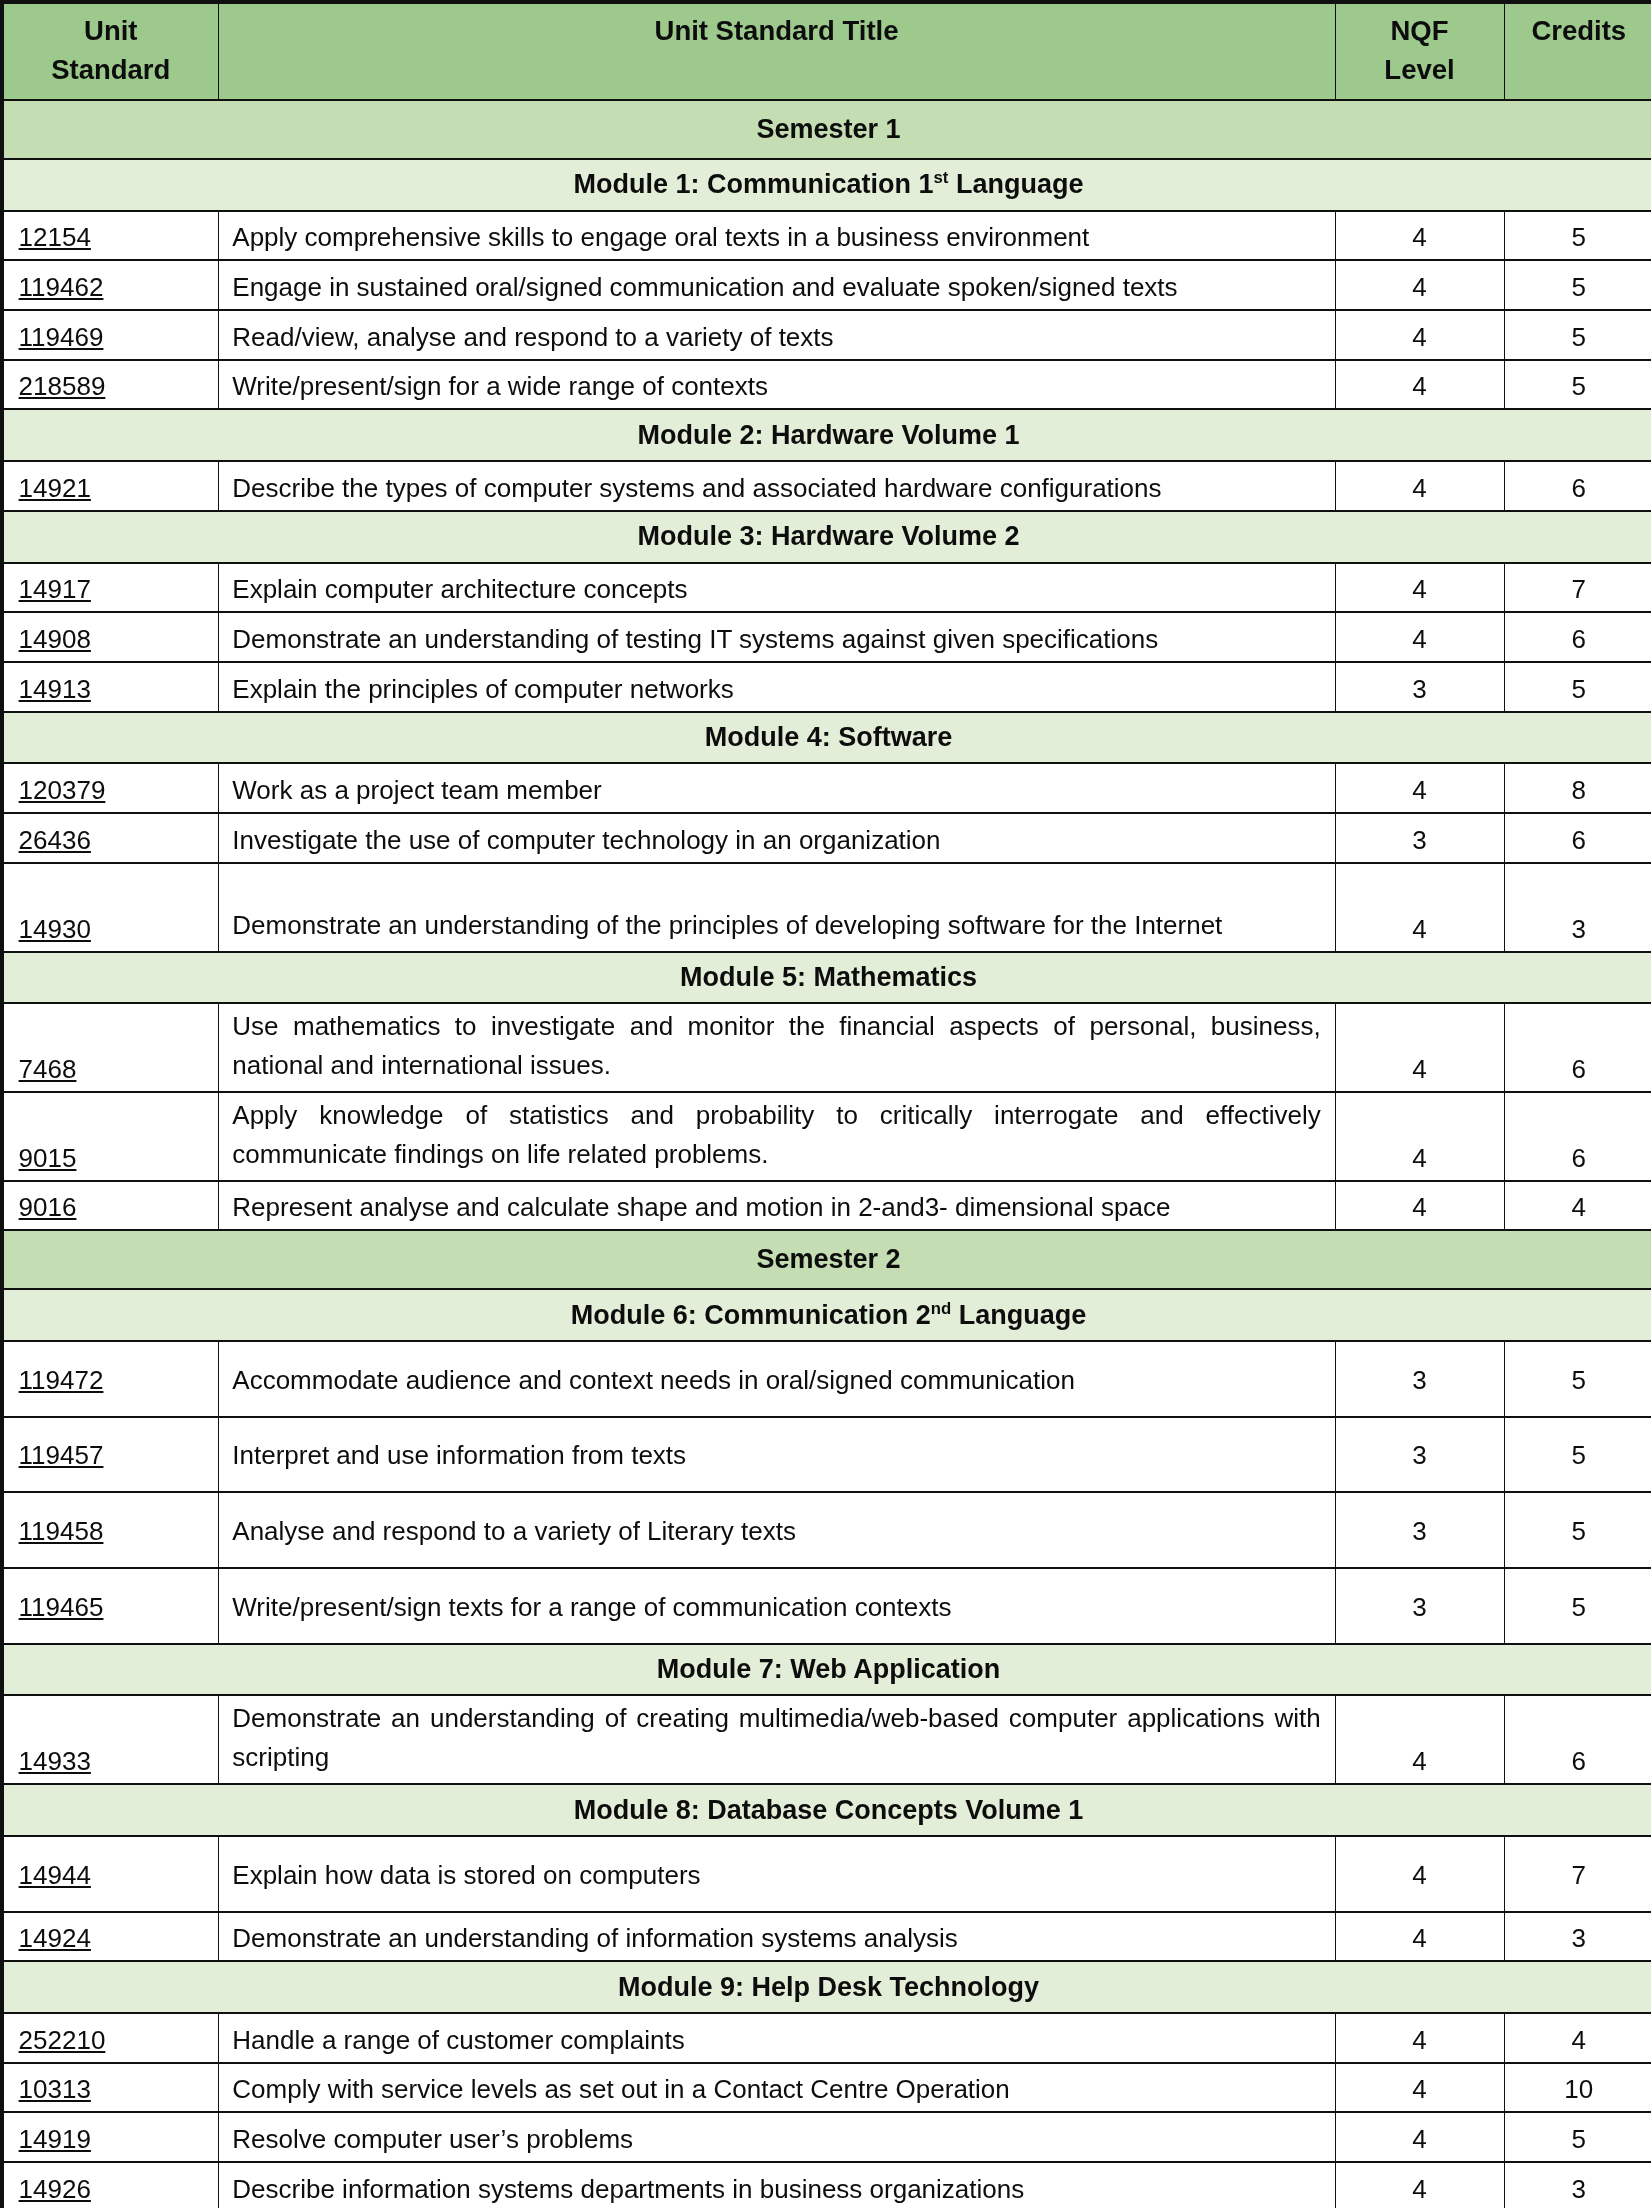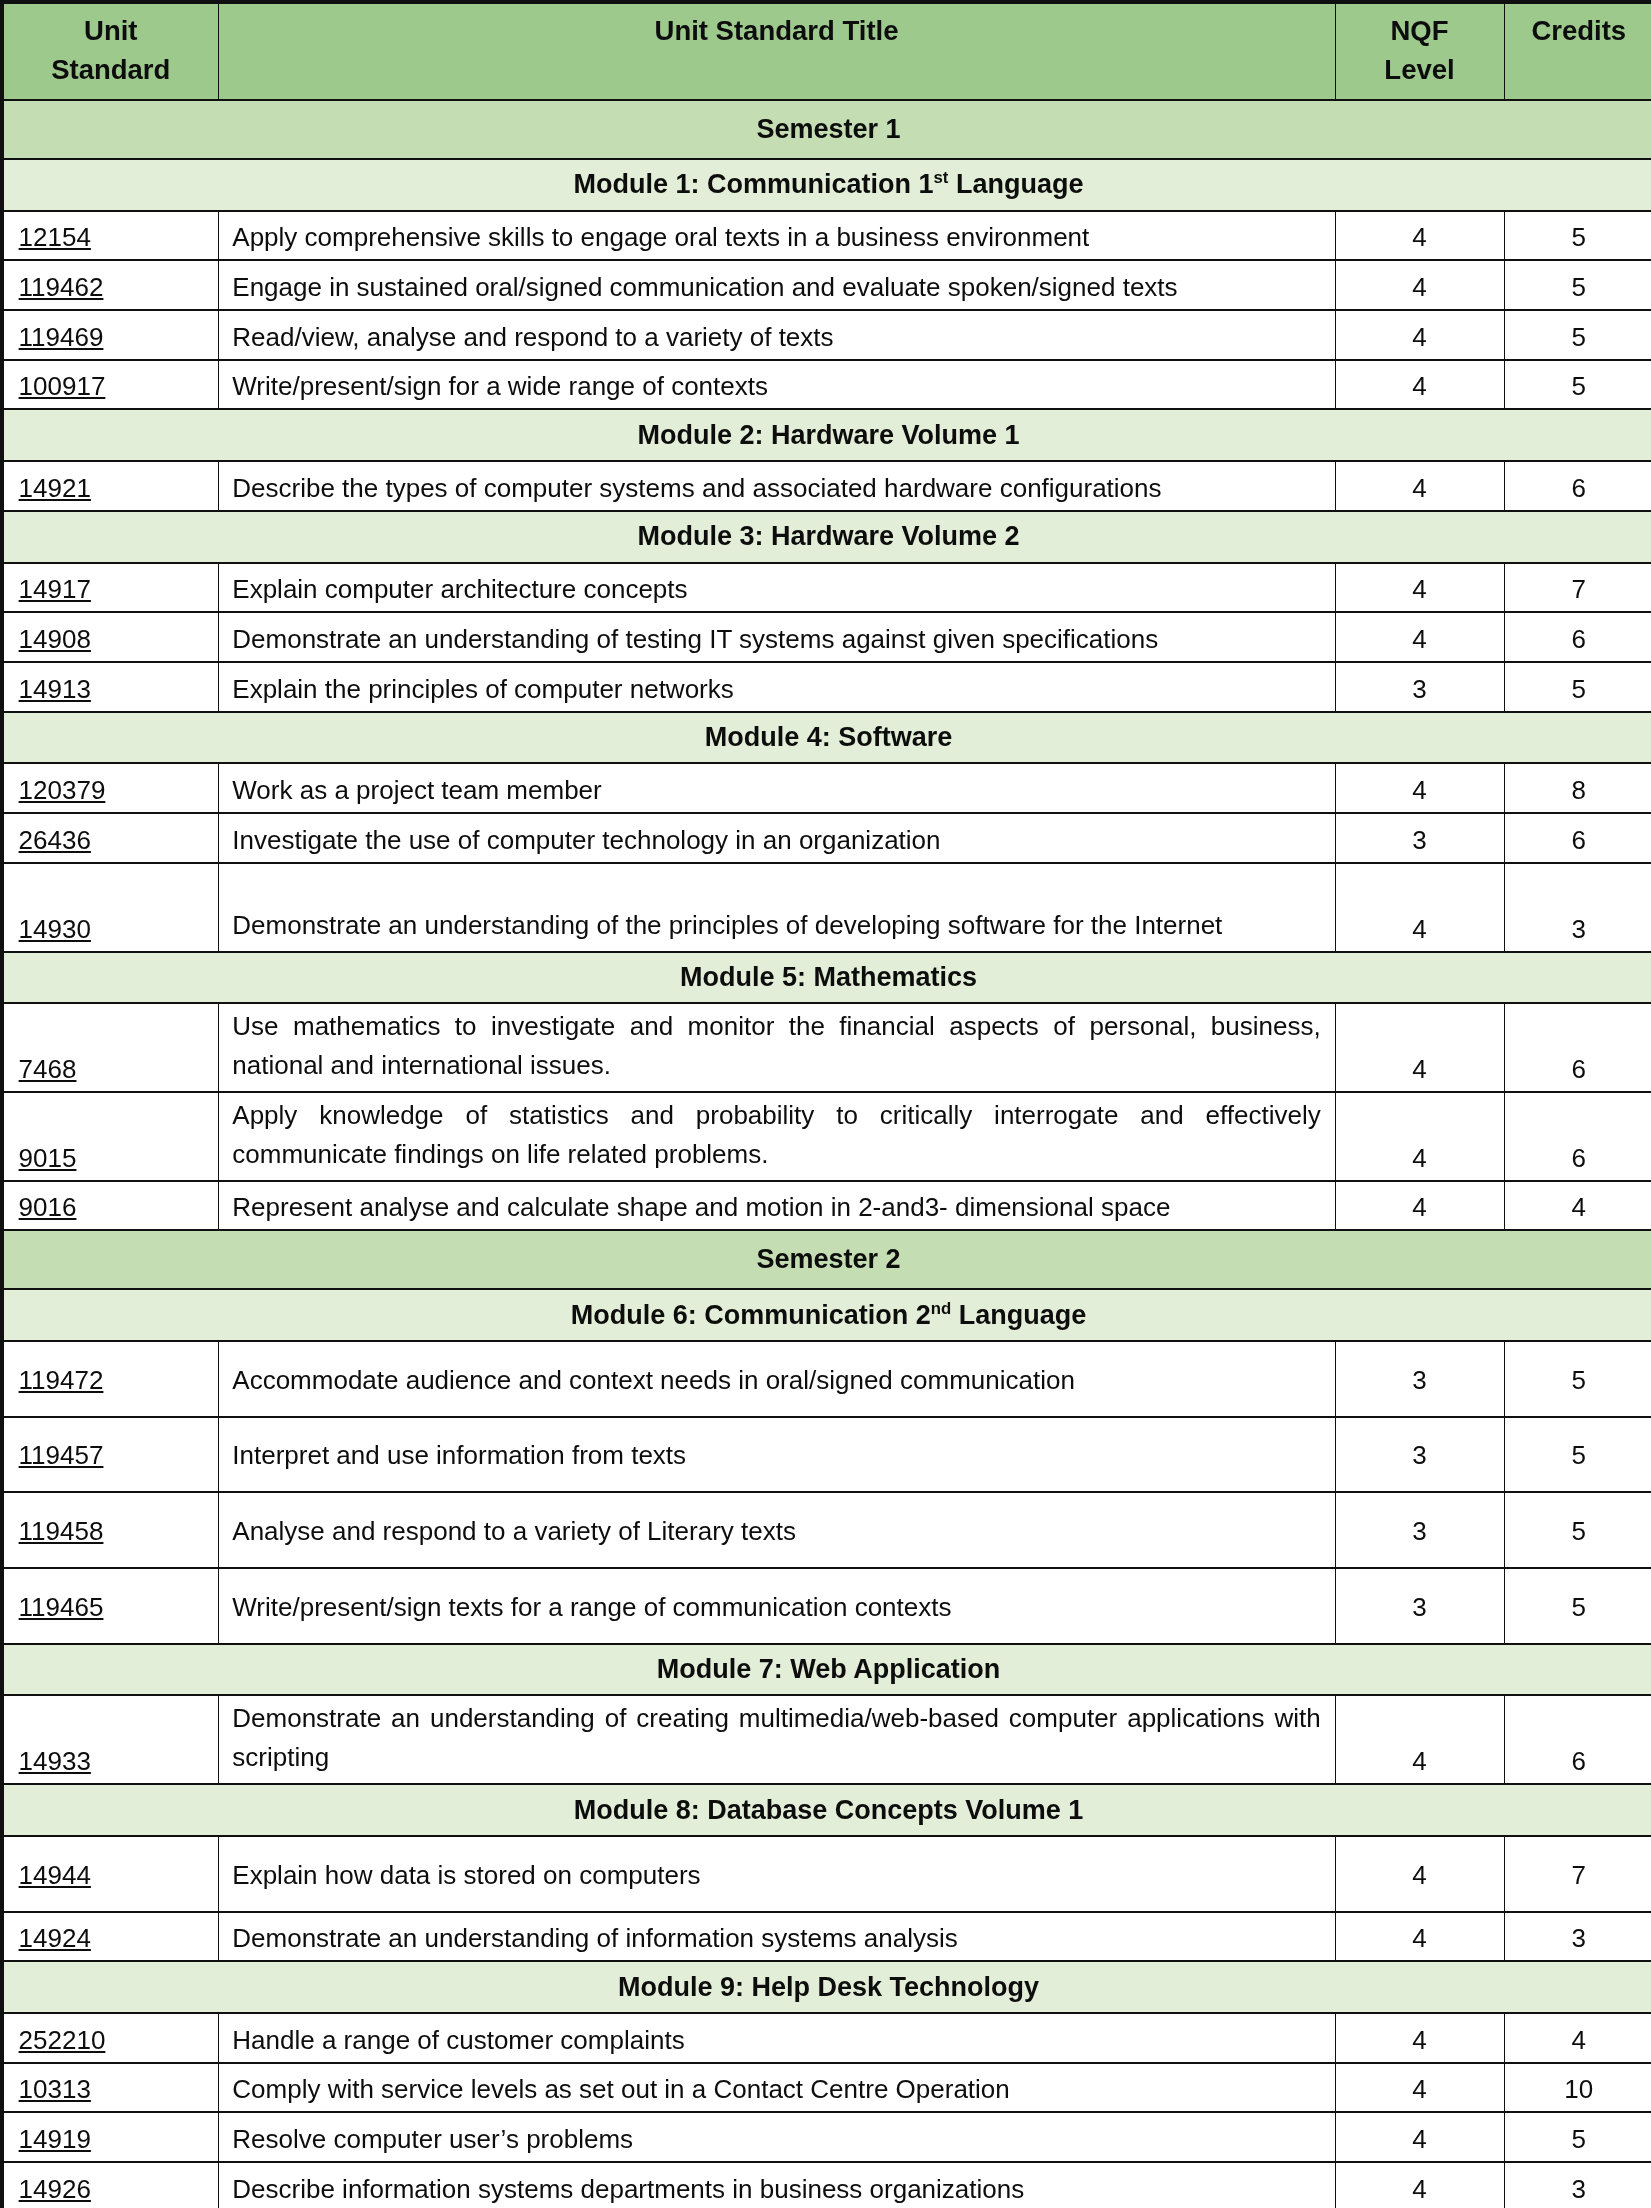--- a/index.html
+++ b/index.html
@@ -133,21 +133,21 @@
         <td class="col-nqf">4</td>
         <td class="col-credits">5</td>
       </tr>
       <tr class="data-row">
         <td class="col-code">119469</td>
         <td class="col-title">Read/view, analyse and respond to a variety of texts</td>
         <td class="col-nqf">4</td>
         <td class="col-credits">5</td>
       </tr>
       <tr class="data-row">
-        <td class="col-code">100917</td>
+        <td class="col-code">218589</td>
         <td class="col-title">Write/present/sign for a wide range of contexts</td>
         <td class="col-nqf">4</td>
         <td class="col-credits">5</td>
       </tr>
       <tr class="module-row">
         <td colspan="4"><span>Module 2: Hardware Volume 1</span><sup></sup><span></span></td>
       </tr>
       <tr class="data-row">
         <td class="col-code">14921</td>
         <td class="col-title">Describe the types of computer systems and associated hardware configurations</td>

